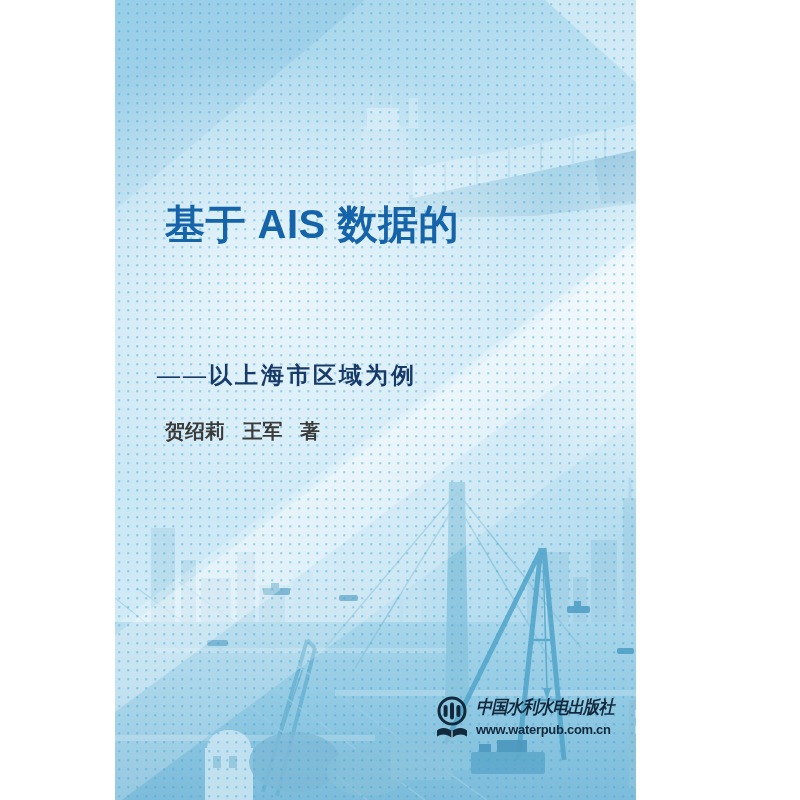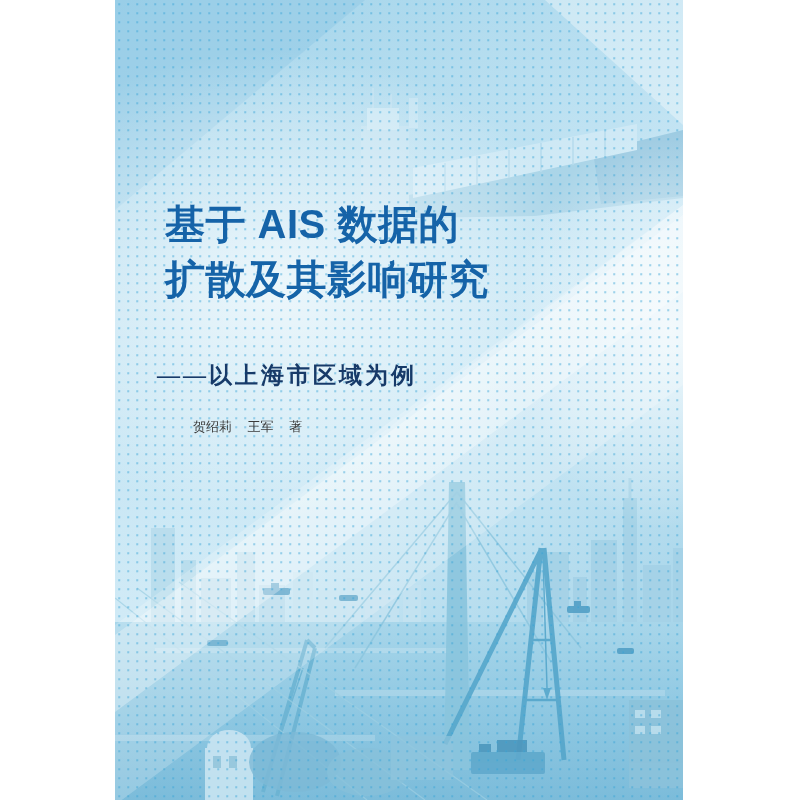--- a/index.html
+++ b/index.html
@@ -4,21 +4,21 @@
 <style>
   * { margin: 0; padding: 0; box-sizing: border-box; }
   html, body { width: 800px; height: 800px; }
   body {
     background: #ffffff;
     font-family: "Liberation Sans", sans-serif;
     overflow: hidden;
   }
   #page {
     position: relative;
-    width: 800px;
+    width: 636px;
     height: 800px;
     background: #ffffff;
     overflow: hidden;
   }
   .cover {
     position: absolute;
     left: 115px;
     top: 0;
     width: 568px;
     height: 800px;
@@ -47,26 +47,25 @@
     font-size: 23px;
     font-weight: 700;
     letter-spacing: 3px;
     color: var(--c-subtitle, #173a69);
     white-space: nowrap;
   }
   .authors {
     position: absolute;
     left: 50px;
     top: 418px;
-    font-size: 13px;
-    font-weight: 400;
+    font-size: 20px;
+    font-weight: 700;
     word-spacing: 12px;
     color: var(--c-authors, #3a3a3a);
     white-space: nowrap;
-    margin-left: 28px;
   }
   .publisher {
     position: absolute;
     left: 320px;
     top: 695px;
     display: flex;
     align-items: flex-start;
     gap: 7px;
   }
   .pub-logo { width: 34px; height: 52px; flex: 0 0 auto; }
@@ -223,22 +222,36 @@
       <polygon points="0,635 568,215 568,292 0,712" fill="#ffffff" opacity="0.3"></polygon>
       <ellipse cx="555" cy="330" rx="160" ry="200" fill="url(#gHaze)"></ellipse>
       <ellipse cx="160" cy="285" rx="310" ry="235" fill="url(#gHaze)"></ellipse>
       <polygon points="430,0 568,0 568,125" fill="#ffffff" opacity="0.35"></polygon>
 
       <rect width="568" height="800" fill="url(#dots)"></rect>
     </svg>
 
     <div class="title-block">
       <div>基于 AIS 数据的</div>
-      <div>扩散及其影响研究</div>
     </div>
 
     <div class="subtitle">——以上海市区域为例</div>
 
     <div class="authors">贺绍莉 王军 著</div>
 
+    <div class="publisher">
+      <svg class="pub-logo" viewBox="0 0 34 52" xmlns="http://www.w3.org/2000/svg" aria-hidden="true">
+        <circle cx="17" cy="16" r="13" fill="none" stroke="#12293c" stroke-width="3"></circle>
+        <rect x="15" y="7.5" width="4" height="17" rx="2" fill="#12293c"></rect>
+        <rect x="8.6" y="10" width="4" height="12" rx="2" fill="#12293c"></rect>
+        <rect x="21.4" y="10" width="4" height="12" rx="2" fill="#12293c"></rect>
+        <path d="M17,36 C11,31.5 5,32.5 2,35.5 L2,41.5 C6,38.5 12,38.5 17,43
+                 C22,38.5 28,38.5 32,41.5 L32,35.5 C29,32.5 23,31.5 17,36 Z" fill="#12293c"></path>
+        <path d="M17,36 L17,43" stroke="#e8f4fa" stroke-width="1"></path>
+      </svg>
+      <div class="pub-text">
+        <div class="pub-name">中国水利水电出版社</div>
+        <div class="pub-url">www.waterpub.com.cn</div>
+      </div>
+    </div>
 
   </div>
 </div>
 
 </body></html>

